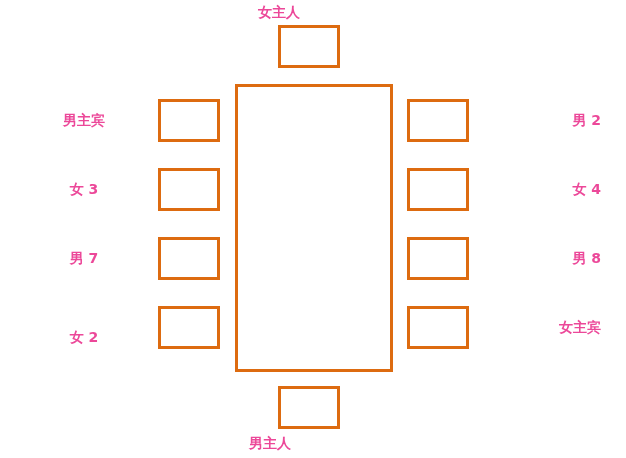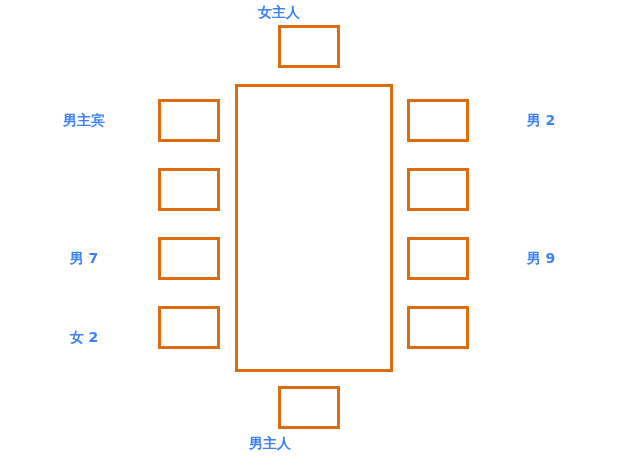--- a/index.html
+++ b/index.html
@@ -42,31 +42,31 @@
     border: 3px solid #dd6b10;
     background: #ffffff;
     box-sizing: border-box;
   }
 
   
   .seat-label {
     position: absolute;
     font-size: 14px;
     font-weight: bold;
-    color: #3b82f6;
+    color: #ec4899;
     line-height: 18px;
     height: 18px;
     white-space: nowrap;
   }
   .seat-label.left-side {
     text-align: center;
     width: 120px;
   }
   .seat-label.right-side {
-    text-align: center;
+    text-align: right;
     width: 120px;
   }
   .seat-label.center-side {
     text-align: center;
     width: 160px;
   }
 
   
   .seat-top { left: 278px; top: 25px; }
   .label-top { left: 199px; top: 3px; }
@@ -105,34 +105,37 @@
 <div id="seating-diagram">
 
   <div class="table-shape"></div>
 
   <div class="seat-label center-side label-top">女主人</div>
   <div class="seat-box seat-top"></div>
 
   <div class="seat-label left-side label-left-1">男主宾</div>
   <div class="seat-box seat-left-1"></div>
 
+  <div class="seat-label left-side label-left-2">女 3</div>
   <div class="seat-box seat-left-2"></div>
 
   <div class="seat-label left-side label-left-3">男 7</div>
   <div class="seat-box seat-left-3"></div>
 
   <div class="seat-label left-side label-left-4">女 2</div>
   <div class="seat-box seat-left-4"></div>
 
   <div class="seat-box seat-right-1"></div>
   <div class="seat-label right-side label-right-1">男 2</div>
 
   <div class="seat-box seat-right-2"></div>
+  <div class="seat-label right-side label-right-2">女 4</div>
 
   <div class="seat-box seat-right-3"></div>
-  <div class="seat-label right-side label-right-3">男 9</div>
+  <div class="seat-label right-side label-right-3">男 8</div>
 
   <div class="seat-box seat-right-4"></div>
+  <div class="seat-label right-side label-right-4">女主宾</div>
 
   <div class="seat-box seat-bottom"></div>
   <div class="seat-label center-side label-bottom">男主人</div>
 
 </div>
 
 </body></html>

